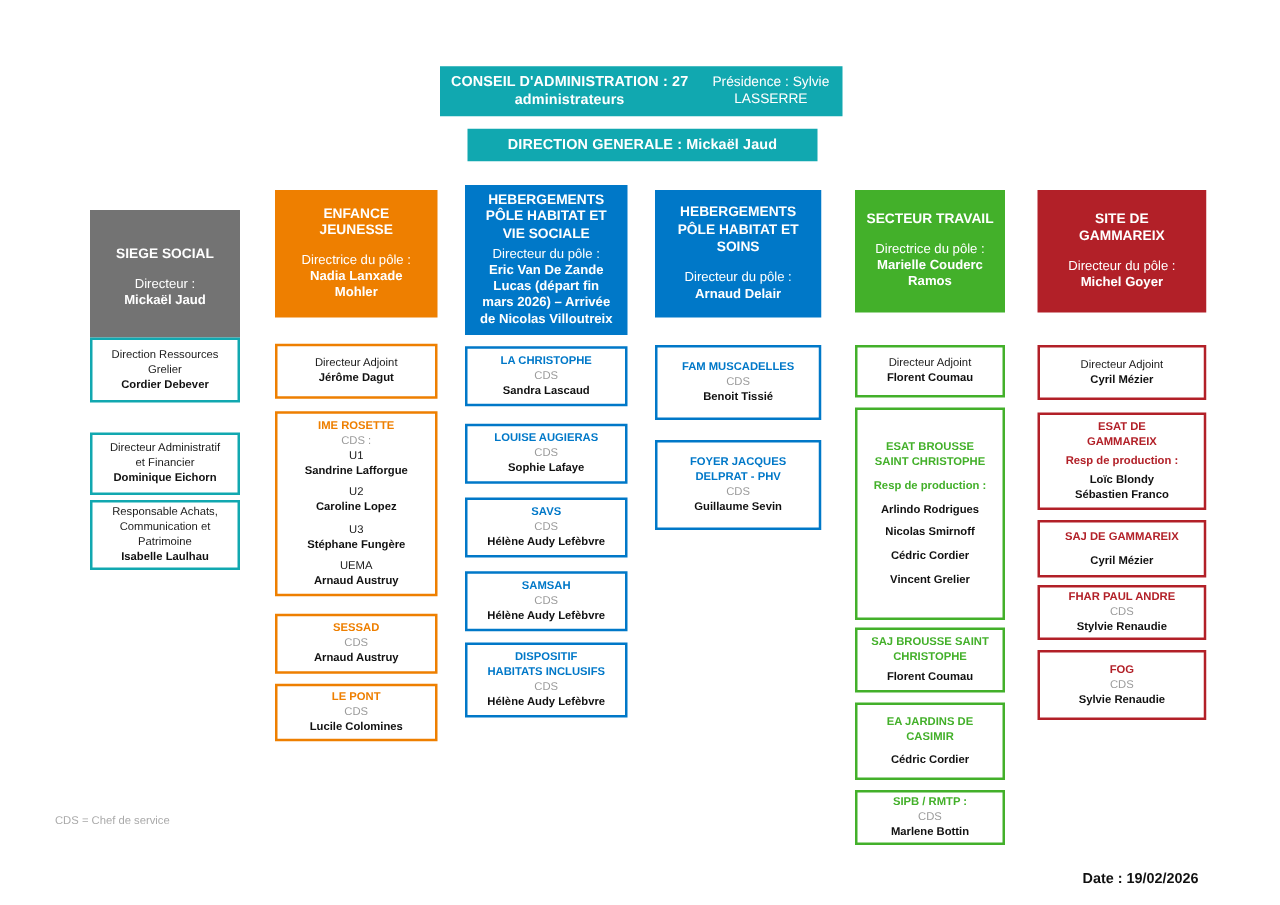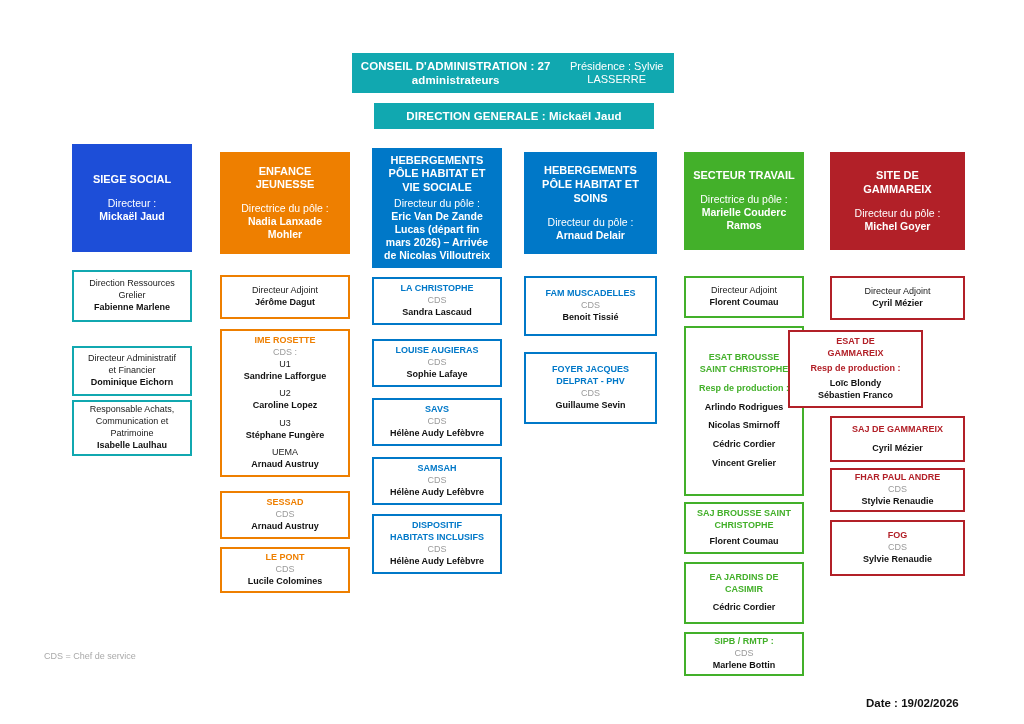--- a/index.html
+++ b/index.html
@@ -86,29 +86,29 @@
   <div class="banner" id="banner-ca">
     <div class="b-line1">CONSEIL D'ADMINISTRATION : 27 administrateurs</div>
     <div class="b-line2">Présidence : Sylvie LASSERRE</div>
   </div>
 
   <div class="banner" id="banner-dg">
     <div class="b-line1">DIRECTION GENERALE : Mickaël Jaud</div>
   </div>
 
   <div id="columns-root">
-      <div class="colhead" style="left: 72px; top: 144px; width: 120px; height: 108px; background: #1d4ed8;">
+      <div class="colhead" style="left: 72px; top: 168px; width: 120px; height: 108px; background: #737373;">
         <div class="ch-title">SIEGE SOCIAL</div>
         <div class="ch-role">Directeur :</div>
         <div class="ch-name">Mickaël Jaud</div>
       </div>
       <div class="box" style="left: 72px; top: 270px; width: 120px; height: 52px; border-color: rgb(17, 168, 176);">
         <div class="ln ">Direction Ressources</div>
         <div class="ln ">Grelier</div>
-        <div class="ln name">Fabienne Marlene</div>
+        <div class="ln name">Cordier Debever</div>
       </div>
       <div class="box" style="left: 72px; top: 346px; width: 120px; height: 50px; border-color: rgb(17, 168, 176);">
         <div class="ln ">Directeur Administratif</div>
         <div class="ln ">et Financier</div>
         <div class="ln name">Dominique Eichorn</div>
       </div>
       <div class="box" style="left: 72px; top: 400px; width: 120px; height: 56px; border-color: rgb(17, 168, 176);">
         <div class="ln ">Responsable Achats,</div>
         <div class="ln ">Communication et</div>
         <div class="ln ">Patrimoine</div>
@@ -237,21 +237,21 @@
       </div>
       <div class="colhead" style="left: 830px; top: 152px; width: 135px; height: 98px; background: rgb(178, 32, 40);">
         <div class="ch-title">SITE DE<br>GAMMAREIX</div>
         <div class="ch-role">Directeur du pôle :</div>
         <div class="ch-name">Michel Goyer</div>
       </div>
       <div class="box" style="left: 830px; top: 276px; width: 135px; height: 44px; border-color: rgb(178, 32, 40);">
         <div class="ln ">Directeur Adjoint</div>
         <div class="ln name">Cyril Mézier</div>
       </div>
-      <div class="box" style="left: 788px; top: 330px; width: 135px; height: 78px; border-color: rgb(178, 32, 40); justify-content: flex-end;">
+      <div class="box" style="left: 830px; top: 330px; width: 135px; height: 78px; border-color: rgb(178, 32, 40); justify-content: flex-end;">
         <div class="ln hdr" style="color: rgb(178, 32, 40);">ESAT DE</div>
         <div class="ln hdr" style="color: rgb(178, 32, 40);">GAMMAREIX</div>
         <div class="ln gap"></div>
         <div class="ln role" style="color: rgb(178, 32, 40);">Resp de production :</div>
         <div class="ln gap"></div>
         <div class="ln name">Loïc Blondy</div>
         <div class="ln name">Sébastien Franco</div>
       </div>
       <div class="box" style="left: 830px; top: 416px; width: 135px; height: 46px; border-color: rgb(178, 32, 40);">
         <div class="ln hdr" style="color: rgb(178, 32, 40);">SAJ DE GAMMAREIX</div>

